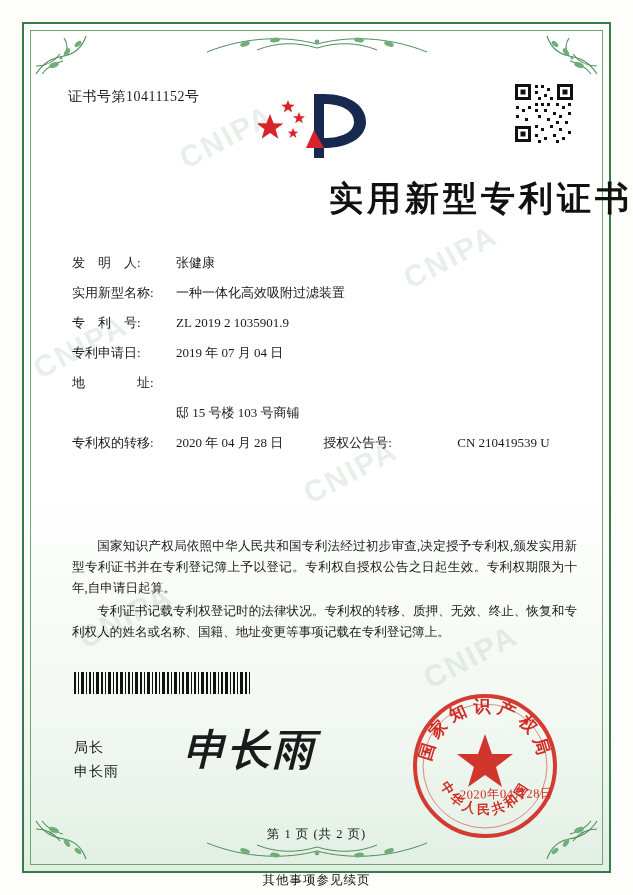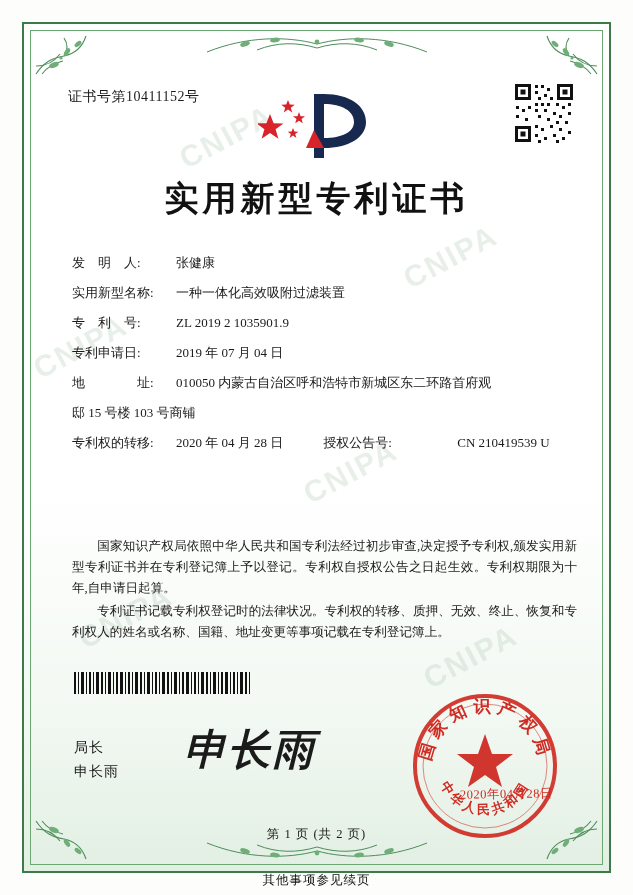--- a/index.html
+++ b/index.html
@@ -114,21 +114,21 @@
     width: 118px;
     height: 76px;
   }
 
   
   .doc-title {
     position: absolute;
     left: 0;
     right: 0;
     top: 176px;
-    text-align: center;
+    text-align: right;
     font-size: 34px;
     font-weight: bold;
     letter-spacing: 4px;
     color: #111;
   }
 
   
   .fields {
     position: absolute;
     left: 72px;
@@ -157,20 +157,21 @@
   .row-dual .col2 {
     margin-left: 40px;
     display: flex;
     gap: 40px;
   }
   .row-dual .col2 .f-label {
     width: 94px;
     flex: 0 0 94px;
   }
   .addr-line2 {
+    margin-left: 104px;
   }
 
   
   .body-text {
     position: absolute;
     left: 72px;
     right: 56px;
     top: 536px;
     font-size: 12.6px;
     line-height: 21px;
@@ -453,21 +454,20 @@
     <div class="field-row">
       <span class="f-label">专　利　号:</span>
       <span class="f-value">ZL 2019 2 1035901.9</span>
     </div>
     <div class="field-row">
       <span class="f-label">专利申请日:</span>
       <span class="f-value">2019 年 07 月 04 日</span>
     </div>
     <div class="field-row">
       <span class="f-label">地　　　　址:</span>
-      <span class="f-value">010050 内蒙古自治区呼和浩特市新城区东二环路首府观</span>
     </div>
     <div class="addr-line2">邸 15 号楼 103 号商铺</div>
     <div class="row-dual">
       <div style="display:flex;">
         <span class="f-label">专利权的转移:</span>
         <span>2020 年 04 月 28 日</span>
       </div>
       <div class="col2">
         <span class="f-label">授权公告号:</span>
         <span>CN 210419539 U</span>

